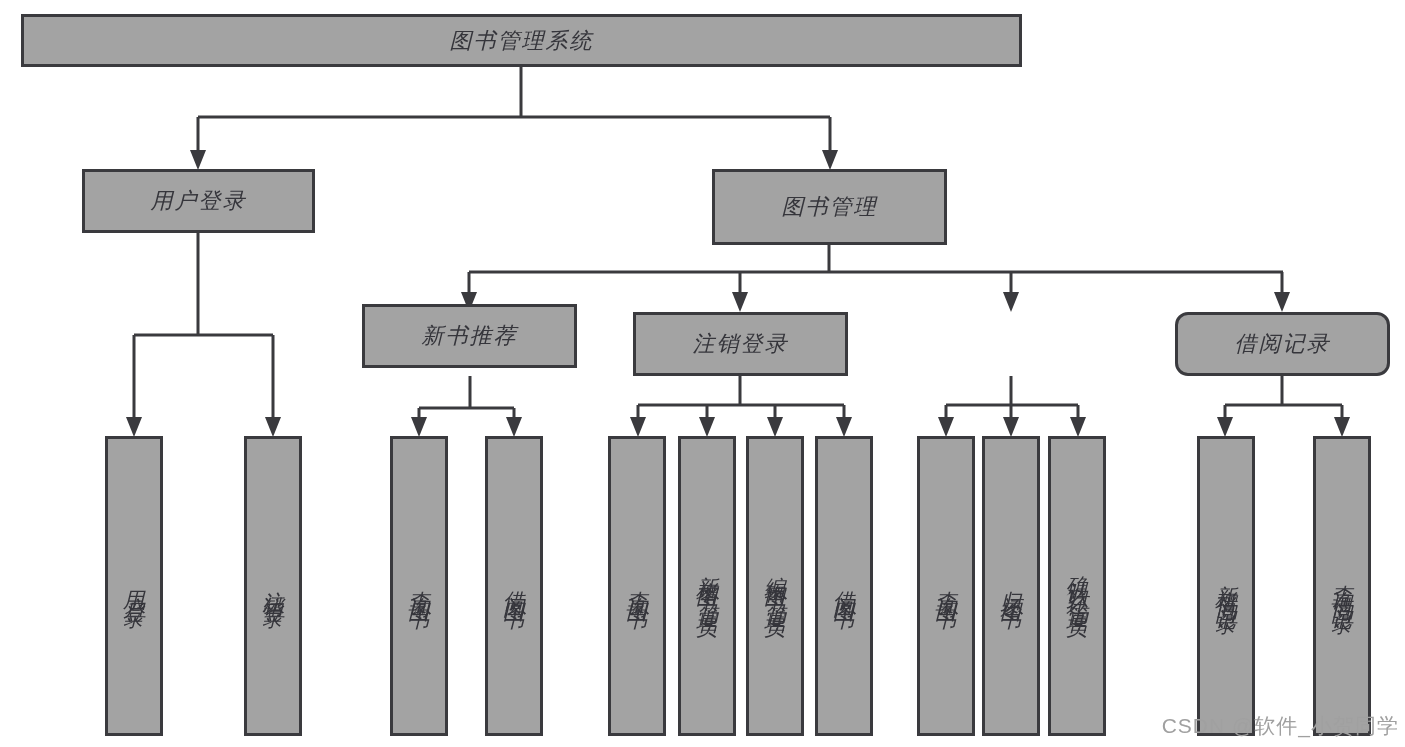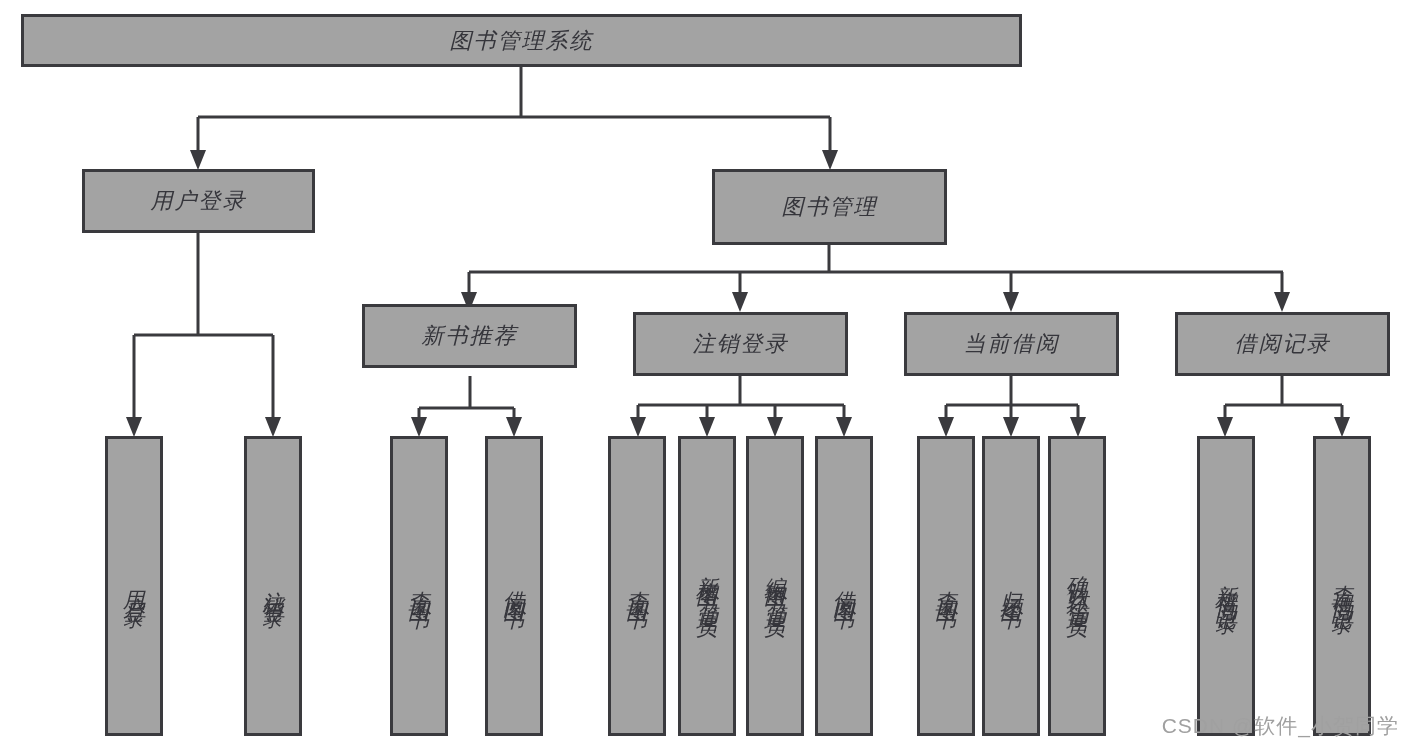--- a/index.html
+++ b/index.html
@@ -40,21 +40,21 @@
     letter-spacing:6px;
     line-height:1;
   }
   
   .n-root   {left:21px;  top:14px;  width:1001px; height:53px;}
   .n-login  {left:82px;  top:169px; width:233px;  height:64px;}
   .n-mgmt   {left:712px; top:169px; width:235px;  height:76px;}
   .n-rec    {left:362px; top:304px; width:215px;  height:64px;}
   .n-borrow {left:633px; top:312px; width:215px;  height:64px;}
   .n-cur    {left:904px; top:312px; width:215px;  height:64px;}
-  .n-recrd  {left:1175px;top:312px; width:215px;  height:64px;}
+  .n-recrd  {left:1175px;top:312px; width:215px;  height:64px;border-radius:13px;}
 
   .lf{top:436px;width:58px;height:300px;}
   .l-a1{left:105px;} .l-a2{left:244px;}
   .l-b1{left:390px;} .l-b2{left:485px;}
   .l-c1{left:608px;} .l-c2{left:678px;} .l-c3{left:746px;} .l-c4{left:815px;}
   .l-d1{left:917px;} .l-d2{left:982px;} .l-d3{left:1048px;}
   .l-e1{left:1197px;} .l-e2{left:1313px;}
 
   #watermark{
     position:absolute;
@@ -102,21 +102,20 @@
     </g>
   </svg>
 
   <div class="node n-root">图书管理系统</div>
 
   <div class="node n-login">用户登录</div>
   <div class="node n-mgmt">图书管理</div>
 
   <div class="node n-rec">新书推荐</div>
   <div class="node n-borrow">注销登录</div>
-  <div class="node n-cur">当前借阅</div>
   <div class="node n-recrd">借阅记录</div>
 
   <div class="node leaf lf l-a1">用户登录</div>
   <div class="node leaf lf l-a2">注销登录</div>
 
   <div class="node leaf lf l-b1">查询图书</div>
   <div class="node leaf lf l-b2">借阅图书</div>
 
   <div class="node leaf lf l-c1">查询图书</div>
   <div class="node leaf lf l-c2">新增图书（管理员）</div>

